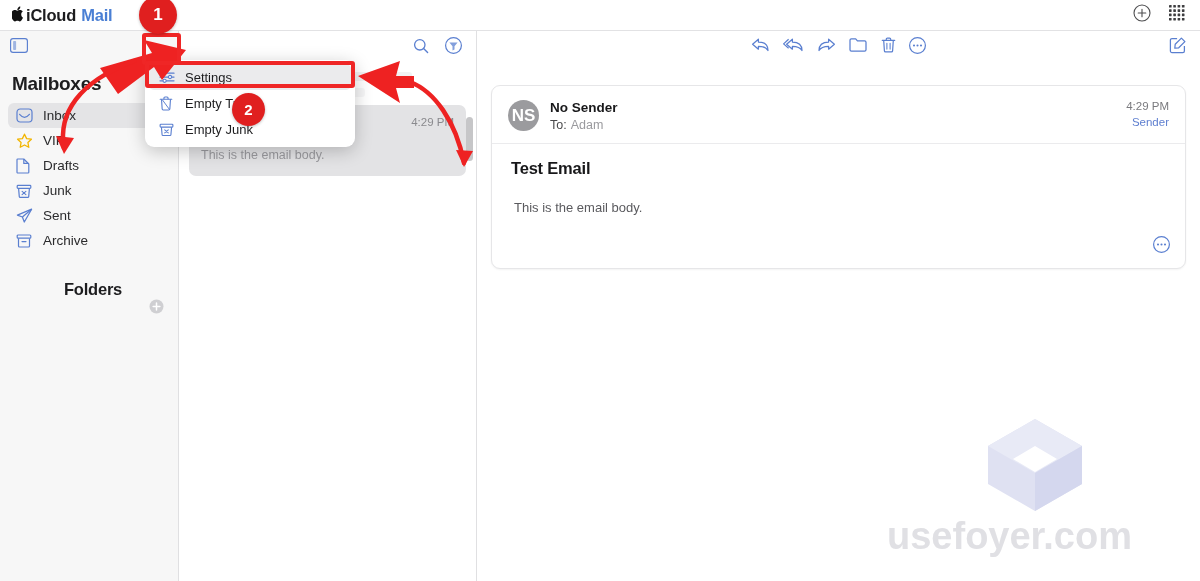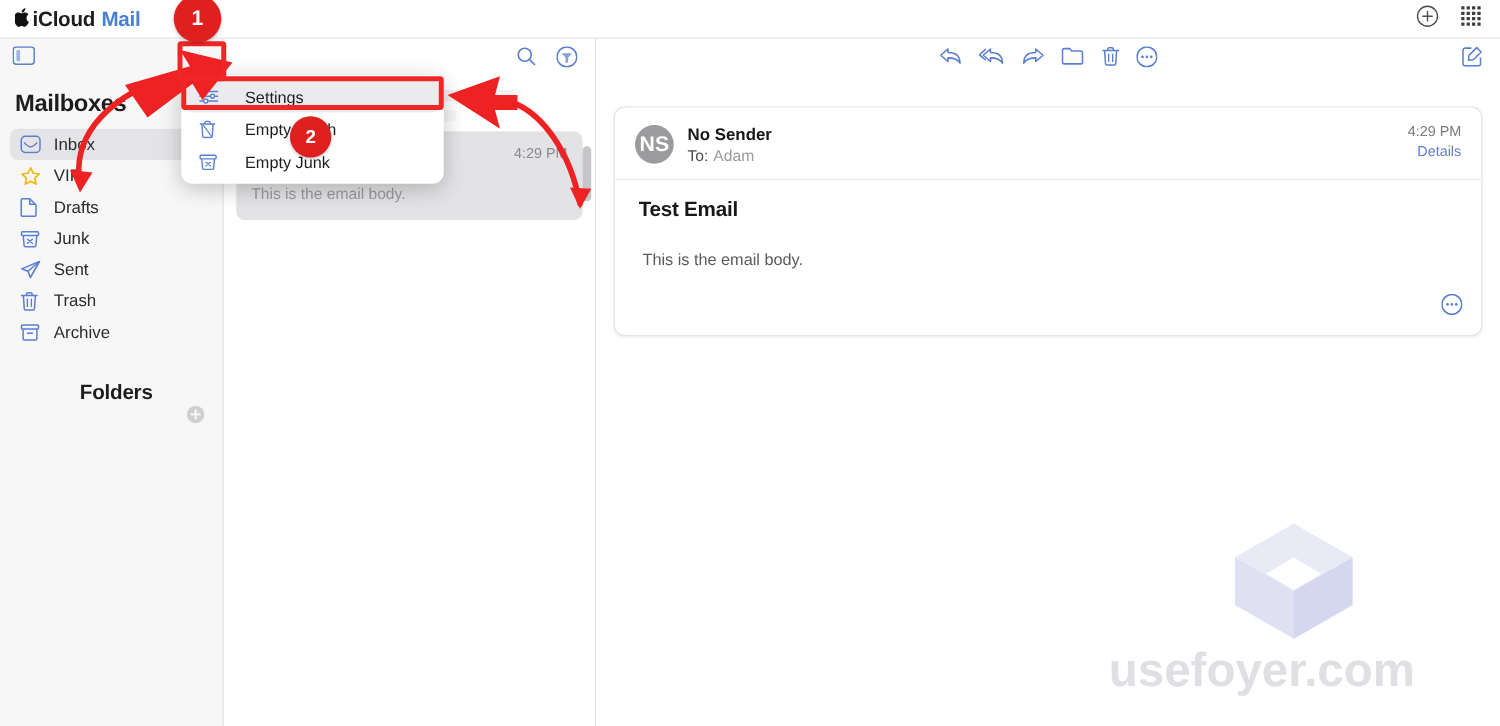--- a/index.html
+++ b/index.html
@@ -127,21 +127,21 @@
   }
 
   
   .menu {
     position: absolute; left: 145px; top: 60px; width: 210px;
     background: #fff; border-radius: 9px;
     box-shadow: 0 4px 18px rgba(0,0,0,.22); padding: 4px 0 5px 0; z-index: 40;
   }
   .menu-item {
     display: flex; align-items: center; height: 26px; padding: 0 10px;
-    margin: 0 4px; border-radius: 5px; cursor: pointer; gap: 11px;
+    margin: 0 4px; border-radius: 5px; cursor: pointer;
   }
   .menu-item.hi { background: #ebebed; }
   .mi-ic { width: 20px; display: flex; align-items: center; flex: 0 0 20px; }
   .mi-label { font-size: 13px; color: #1d1d1f; margin-left: 6px; }
 </style>
 </head>
 <body>
 
 <div id="app">
 
@@ -245,31 +245,20 @@
       <div class="sb-item">
         <span class="sb-ic">
           <svg width="17" height="16" viewBox="0 0 17 16">
               <path d="M15.6 1.2L1.4 7.1l5 1.9 1.9 5z" fill="none" stroke="#5a7fd0" stroke-width="1.25" stroke-linejoin="round"></path>
               <path d="M6.4 9L15.6 1.2" fill="none" stroke="#5a7fd0" stroke-width="1.25"></path>
             </svg>
         </span>
         <span class="sb-label">Sent</span>
       </div>
 
-      <div class="sb-item">
-        <span class="sb-ic">
-          <svg width="15" height="16" viewBox="0 0 15 16">
-              <path d="M1.3 3.4h12.4" stroke="#5a7fd0" stroke-width="1.2" stroke-linecap="round"></path>
-              <path d="M5.3 3.4V2.2c0-0.6 0.5-1.1 1.1-1.1h2.2c0.6 0 1.1 0.5 1.1 1.1v1.2" fill="none" stroke="#5a7fd0" stroke-width="1.2"></path>
-              <path d="M2.7 3.4l0.7 10.5c0.04 0.6 0.5 1 1.1 1h6c0.6 0 1.06-0.4 1.1-1l0.7-10.5" fill="none" stroke="#5a7fd0" stroke-width="1.2"></path>
-              <path d="M5.9 6.3v5.8M9.1 6.3v5.8" stroke="#5a7fd0" stroke-width="1.1" stroke-linecap="round"></path>
-            </svg>
-        </span>
-        <span class="sb-label">Trash</span>
-      </div>
 
       <div class="sb-item">
         <span class="sb-ic">
           <svg width="16" height="16" viewBox="0 0 16 16">
               <rect x="1.2" y="2" width="13.6" height="3.2" rx="0.9" fill="none" stroke="#5a7fd0" stroke-width="1.2"></rect>
               <path d="M2.5 5.4v7.6c0 0.6 0.45 1 1 1h9c0.55 0 1-0.4 1-1V5.4" fill="none" stroke="#5a7fd0" stroke-width="1.2"></path>
               <path d="M6 8.6h4" stroke="#5a7fd0" stroke-width="1.2" stroke-linecap="round"></path>
             </svg>
         </span>
         <span class="sb-label">Archive</span>
@@ -377,21 +366,21 @@
       <div class="msg-head">
         <div class="avatar">NS</div>
         <div class="msg-from">
           <div class="from-name">No Sender</div>
           <div class="from-to">
             <span>To:</span><span class="to-val">Adam</span>
           </div>
         </div>
         <div class="msg-meta">
           <div class="meta-time">4:29 PM</div>
-          <div class="meta-details">Details</div>
+          <div class="meta-details">Sender</div>
         </div>
       </div>
       <div class="msg-divider"></div>
       <div class="msg-subject">Test Email</div>
       <div class="msg-body">This is the email body.</div>
       <span class="msg-more">
         <svg width="17" height="17" viewBox="0 0 17 17">
             <circle cx="8.5" cy="8.5" r="7.9" fill="none" stroke="#5a7fd0" stroke-width="1.2"></circle>
             <circle cx="5" cy="8.5" r="1.05" fill="#5a7fd0"></circle>
             <circle cx="8.5" cy="8.5" r="1.05" fill="#5a7fd0"></circle>

